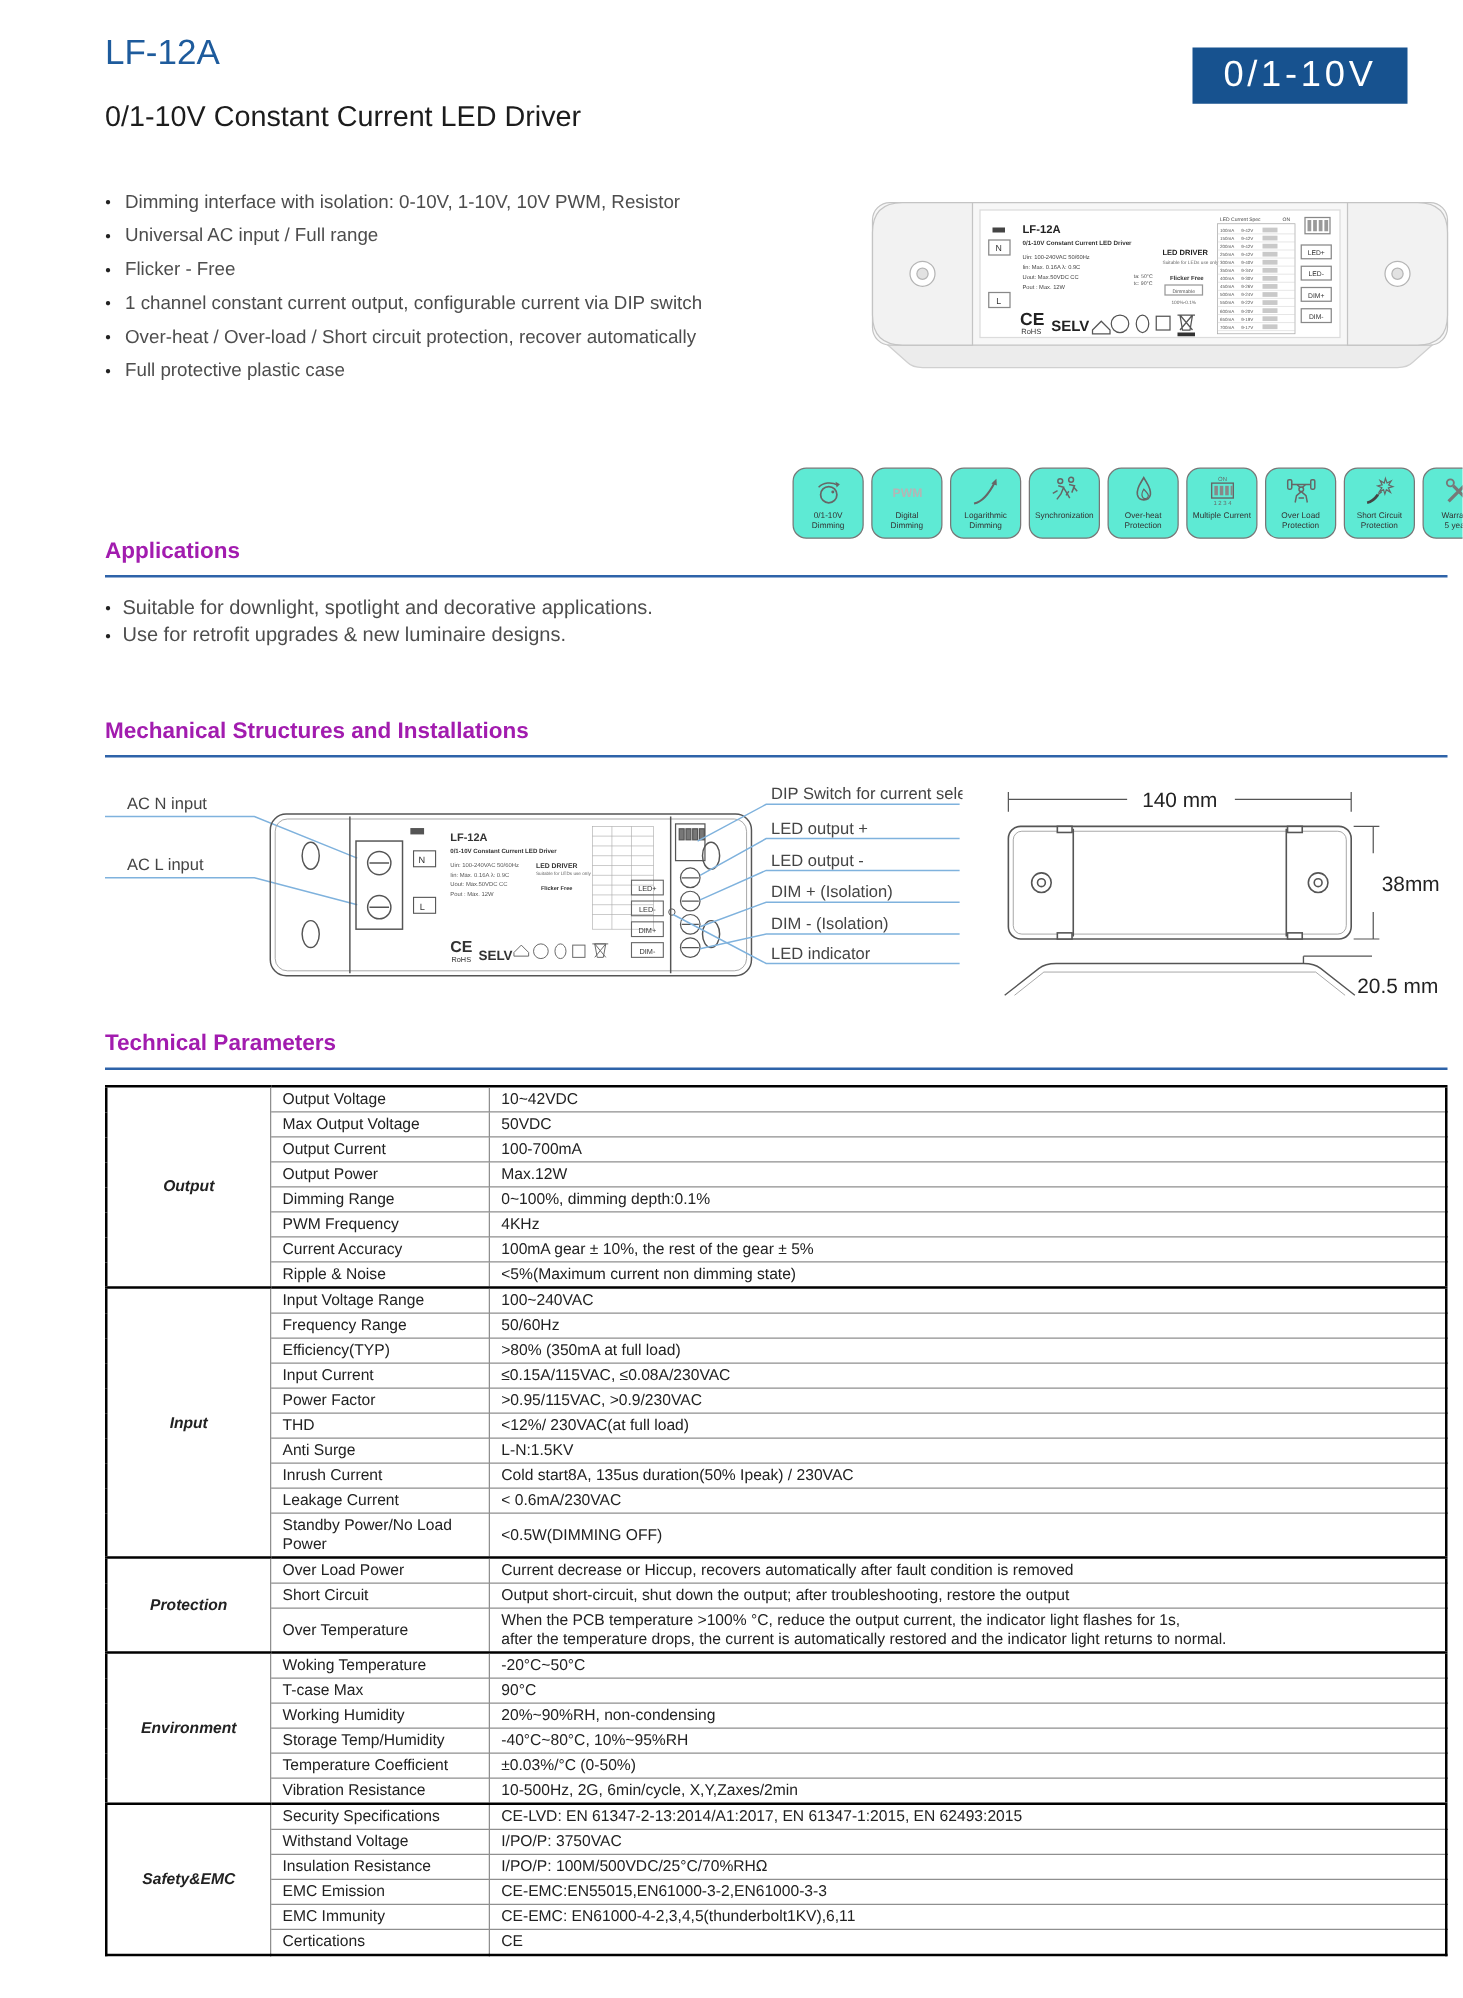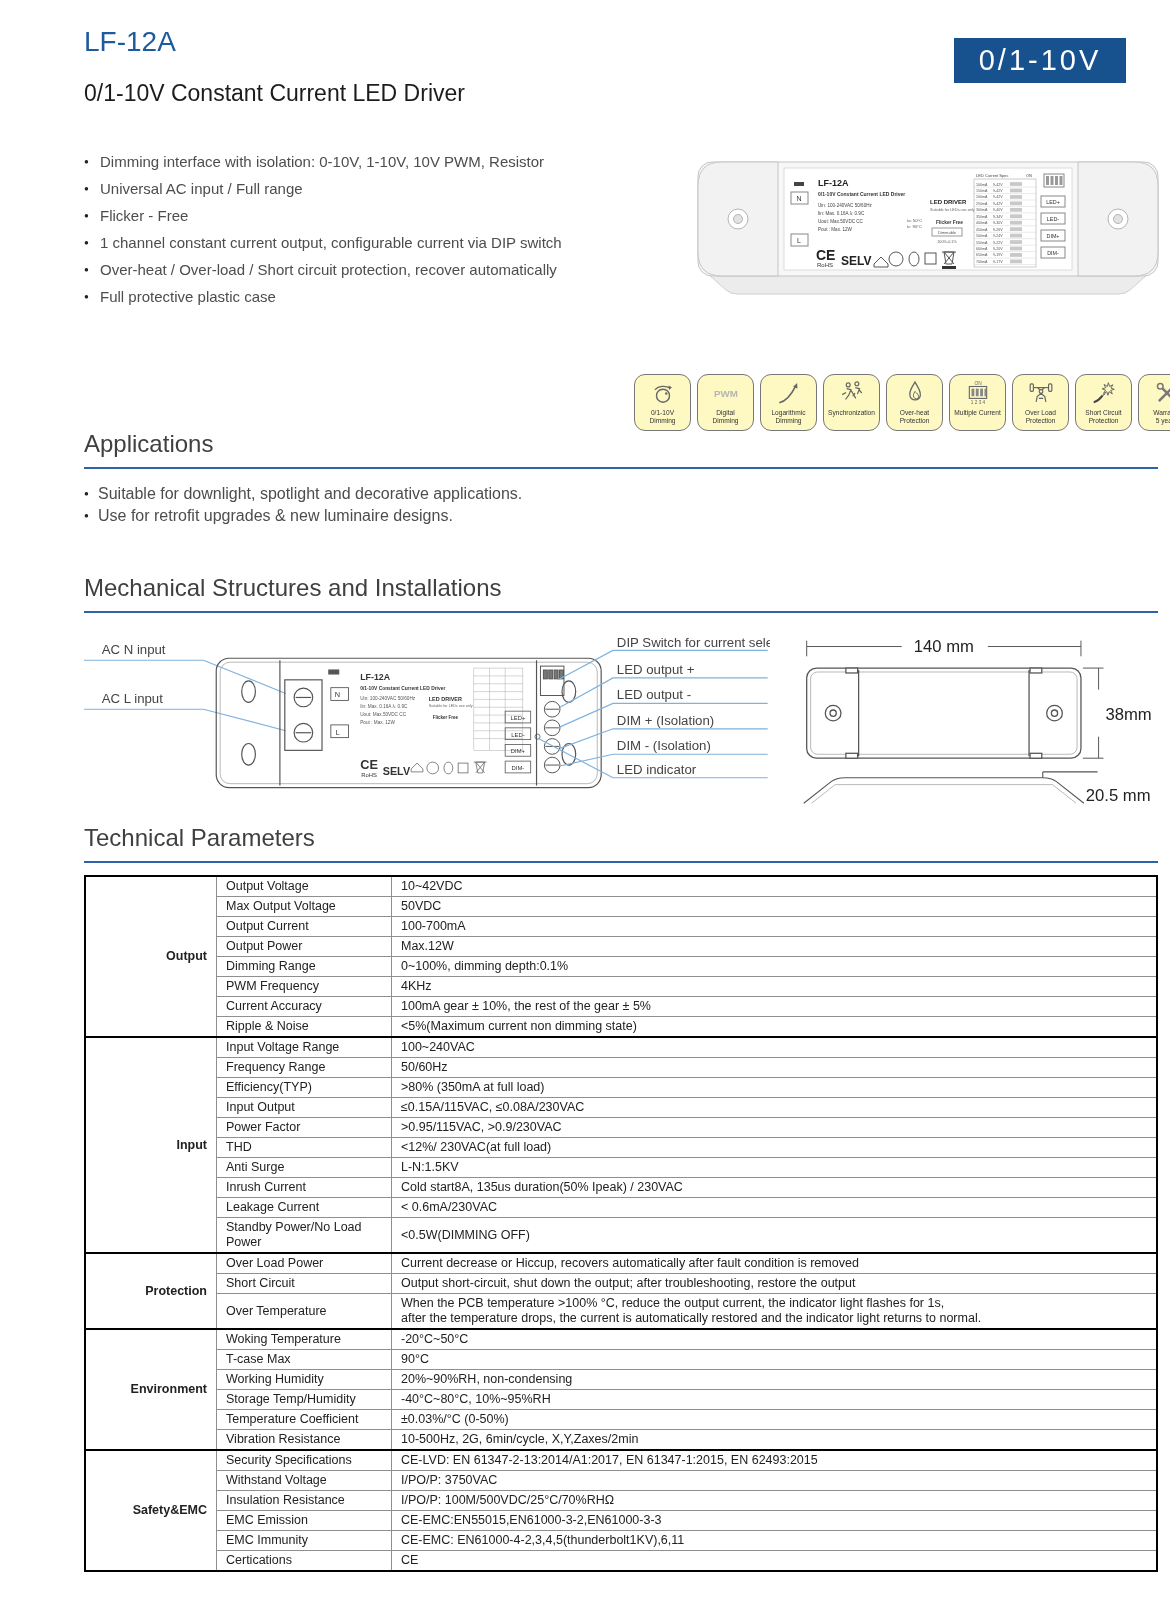--- a/index.html
+++ b/index.html
@@ -17,42 +17,42 @@
   .features{left:48px;top:148px;width:590px;list-style:none;margin:0;padding:0;}
   .features li{font-size:15px;color:#4d4d4d;line-height:27px;padding-left:16px;position:relative;}
   .features li::before{content:"●";position:absolute;left:0;top:0;font-size:8px;color:#222;line-height:27px;}
 
   
   .product{left:642px;top:146px;}
 
   
   .icons{left:598px;top:374px;display:flex;gap:6px;}
   .ic{width:57px;height:57px;border:1.6px solid #777;border-radius:11px;box-sizing:border-box;
-      display:flex;flex-direction:column;align-items:center;justify-content:flex-start;background:#fef9c3;}
+      display:flex;flex-direction:column;align-items:center;justify-content:flex-start;background:#5eead4;}
   .ic .glyph{height:32px;display:flex;align-items:center;justify-content:center;margin-top:2px;}
   .ic .glyph svg{width:26px;height:26px;}
   .ic .cap{font-size:6.6px;line-height:7.6px;text-align:center;color:#333;}
 
   
-  .sec-head{font-size:24px;color:#404040;margin:0 0 0 0;font-weight:400;}
+  .sec-head{font-size:18px;color:#a21caf;margin:0 0 0 0;font-weight:700;}
   .sec-rule{height:2px;background:#2e63a9;margin-top:9px;}
 
   .applications{left:48px;top:430px;width:1074px;}
   .app-list{list-style:none;margin:14px 0 0 0;padding:0;}
   .app-list li{font-size:16px;color:#4d4d4d;line-height:22px;padding-left:14px;position:relative;}
   .app-list li::before{content:"●";position:absolute;left:0;top:0;font-size:8px;color:#222;line-height:22px;}
 
   .mechanical{left:48px;top:574px;width:1074px;}
   .mech-row{display:flex;margin-top:14px;gap:22px;}
 
   .tech{left:48px;top:824px;width:1074px;}
   table.params{border-collapse:collapse;width:1074px;margin-top:12px;table-layout:fixed;}
   table.params td{border:1px solid #8f8f8f;font-size:12.5px;line-height:15px;padding:2px 9px;color:#222;}
   table.params{border:2px solid #000;}
-  td.secname{width:112px;text-align:right;font-weight:bold;font-size:13.5px;border-right:1.5px solid #000;}
+  td.secname{width:112px;text-align:center;font-weight:bold;font-size:13.5px;border-right:1.5px solid #000;font-style:italic;}
   td.pname{width:156px;}
   tr.secstart td{border-top:2px solid #000;}
   svg text{font-family:"Liberation Sans",sans-serif;}
 </style>
 </head>
 <body>
 
 <div class="page">
 
   <div class="abs model-title">LF-12A</div>
@@ -492,21 +492,21 @@
           </tr>
           <tr>
             <td class="pname">Frequency Range</td>
             <td class="pvalue">50/60Hz</td>
           </tr>
           <tr>
             <td class="pname">Efficiency(TYP)</td>
             <td class="pvalue">&gt;80% (350mA at full load)</td>
           </tr>
           <tr>
-            <td class="pname">Input Output</td>
+            <td class="pname">Input Current</td>
             <td class="pvalue">≤0.15A/115VAC, ≤0.08A/230VAC</td>
           </tr>
           <tr>
             <td class="pname">Power Factor</td>
             <td class="pvalue">&gt;0.95/115VAC, &gt;0.9/230VAC</td>
           </tr>
           <tr>
             <td class="pname">THD</td>
             <td class="pvalue">&lt;12%/ 230VAC(at full load)</td>
           </tr>

